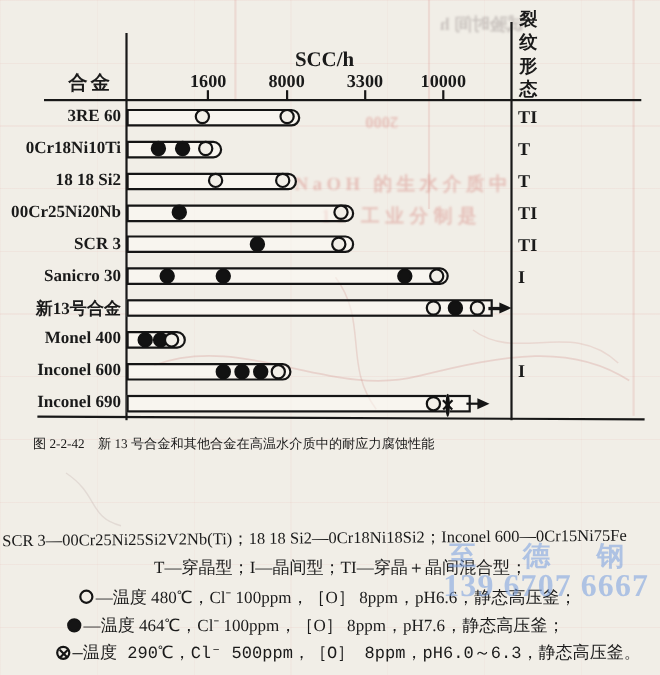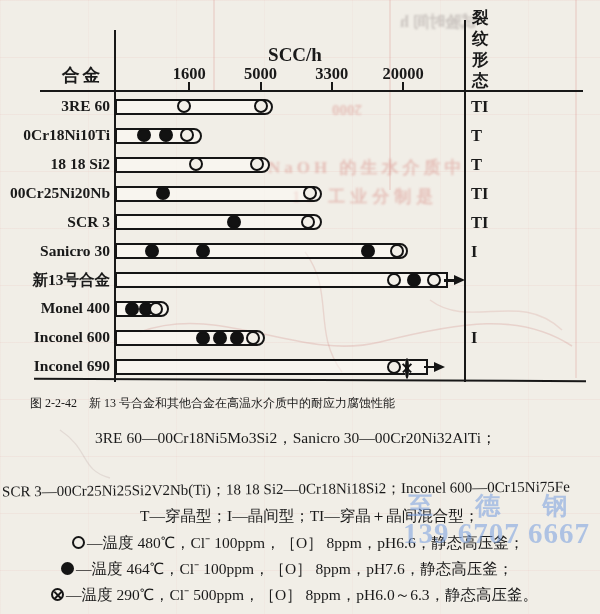--- a/index.html
+++ b/index.html
@@ -78,45 +78,44 @@
   <span class="abs col-head" style="left:62px;top:63px;">合金</span>
   <div id="crack-head">
       <span class="abs vhead" style="left: 472px; top: 10px;">裂</span>
       <span class="abs vhead" style="left: 472px; top: 31px;">纹</span>
       <span class="abs vhead" style="left: 472px; top: 52px;">形</span>
       <span class="abs vhead" style="left: 472px; top: 73px;">态</span>
     </div>
   <div id="ticks">
       <span class="abs tick-label" style="left: 189.25px; top: 64px;">1600</span>
       <div class="line" style="left: 188.25px; top: 82px; width: 2px; height: 9px;"></div>
-      <span class="abs tick-label" style="left: 260.5px; top: 64px;">5000</span>
+      <span class="abs tick-label" style="left: 260.5px; top: 64px;">8000</span>
       <div class="line" style="left: 259.5px; top: 82px; width: 2px; height: 9px;"></div>
       <span class="abs tick-label" style="left: 331.75px; top: 64px;">3300</span>
       <div class="line" style="left: 330.75px; top: 82px; width: 2px; height: 9px;"></div>
-      <span class="abs tick-label" style="left: 403px; top: 64px;">20000</span>
+      <span class="abs tick-label" style="left: 403px; top: 64px;">10000</span>
       <div class="line" style="left: 402px; top: 82px; width: 2px; height: 9px;"></div>
     </div>
 
   <div id="rows"><span class="abs alloy" style="top: 97px;">3RE 60</span><div class="bar round" style="left: 115px; top: 98.8px; width: 154.05px;"></div><span class="mk open" style="left: 177.375px; top: 99.4px;"></span><span class="mk open" style="left: 254.325px; top: 99.4px;"></span><span class="abs crack" style="top: 97px;">TI</span><span class="abs alloy" style="top: 125.9px;">0Cr18Ni10Ti</span><div class="bar round" style="left: 115px; top: 127.7px; width: 82.8px;"></div><span class="mk filled" style="left: 137.475px; top: 128.3px;"></span><span class="mk filled" style="left: 158.85px; top: 128.3px;"></span><span class="mk open" style="left: 180.225px; top: 128.3px;"></span><span class="abs crack" style="top: 125.9px;">T</span><span class="abs alloy" style="top: 154.8px;">18 18  Si2</span><div class="bar round" style="left: 115px; top: 156.6px; width: 151.2px;"></div><span class="mk open" style="left: 188.775px; top: 157.2px;"></span><span class="mk open" style="left: 250.05px; top: 157.2px;"></span><span class="abs crack" style="top: 154.8px;">T</span><span class="abs alloy" style="top: 183.7px;">00Cr25Ni20Nb</span><div class="bar round" style="left: 115px; top: 185.5px; width: 202.5px;"></div><span class="mk filled" style="left: 156px; top: 186.1px;"></span><span class="mk open" style="left: 302.775px; top: 186.1px;"></span><span class="abs crack" style="top: 183.7px;">TI</span><span class="abs alloy" style="top: 212.6px;">SCR  3</span><div class="bar round" style="left: 115px; top: 214.4px; width: 202.5px;"></div><span class="mk filled" style="left: 227.25px; top: 215px;"></span><span class="mk open" style="left: 301.35px; top: 215px;"></span><span class="abs crack" style="top: 212.6px;">TI</span><span class="abs alloy" style="top: 241.5px;">Sanicro  30</span><div class="bar round" style="left: 115px; top: 243.3px; width: 289.425px;"></div><span class="mk filled" style="left: 144.6px; top: 243.9px;"></span><span class="mk filled" style="left: 195.9px; top: 243.9px;"></span><span class="mk filled" style="left: 361.2px; top: 243.9px;"></span><span class="mk open" style="left: 389.7px; top: 243.9px;"></span><span class="abs crack" style="top: 241.5px;">I</span><span class="abs alloy" style="top: 270.4px;">新13号合金</span><div class="bar" style="left: 115px; top: 272.2px; width: 329.325px;"></div><span class="mk open" style="left: 386.85px; top: 272.8px;"></span><span class="mk filled" style="left: 406.8px; top: 272.8px;"></span><span class="mk open" style="left: 426.75px; top: 272.8px;"></span><div class="arrow-line" style="left: 444.325px; top: 279.2px; width: 11px;"></div><div class="arrow-head" style="left: 454.325px; top: 274.9px;"></div><span class="abs alloy" style="top: 299.3px;">Monel  400</span><div class="bar round" style="left: 115px; top: 301.1px; width: 50.025px;"></div><span class="mk filled" style="left: 124.65px; top: 301.7px;"></span><span class="mk filled" style="left: 138.9px; top: 301.7px;"></span><span class="mk open" style="left: 148.875px; top: 301.7px;"></span><span class="abs alloy" style="top: 328.2px;">Inconel  600</span><div class="bar round" style="left: 115px; top: 330px; width: 145.5px;"></div><span class="mk filled" style="left: 195.9px; top: 330.6px;"></span><span class="mk filled" style="left: 213px; top: 330.6px;"></span><span class="mk filled" style="left: 230.1px; top: 330.6px;"></span><span class="mk open" style="left: 245.775px; top: 330.6px;"></span><span class="abs crack" style="top: 328.2px;">I</span><span class="abs alloy" style="top: 357.1px;">Inconel  690</span><div class="bar" style="left: 115px; top: 358.9px; width: 309.375px;"></div><span class="mk open" style="left: 386.85px; top: 359.5px;"></span><span class="mk crossed" style="left: 405.375px; top: 359.5px;"></span><div class="arrow-line" style="left: 424.375px; top: 365.9px; width: 11px;"></div><div class="arrow-head" style="left: 434.375px; top: 361.6px;"></div></div>
 
   <div class="cap title" style="left:30px;top:395px;">图 2-2-42　新 13 号合金和其他合金在高温水介质中的耐应力腐蚀性能</div>
-  <div class="cap" style="left:95px;top:428px;">3RE 60—00Cr18Ni5Mo3Si2，Sanicro 30—00Cr20Ni32AlTi；</div>
   <div class="cap" style="left:2px;top:480px;font-size:15px;transform:rotate(-0.5deg);">SCR 3—00Cr25Ni25Si2V2Nb(Ti)；18 18 Si2—0Cr18Ni18Si2；Inconel 600—0Cr15Ni75Fe</div>
   <div class="cap" style="left:140px;top:506px;">T—穿晶型；I—晶间型；TI—穿晶＋晶间混合型；</div>
 
   <div id="legend">
       <div class="legend-row" style="left: 72px; top: 531px;">
         <span class="sym open"></span>
         <span>—温度 480℃，Cl⁻ 100ppm，［O］ 8ppm，pH6.6，静态高压釜；</span>
       </div>
       <div class="legend-row" style="left: 61px; top: 557px;">
         <span class="sym filled"></span>
         <span>—温度 464℃，Cl⁻ 100ppm，［O］ 8ppm，pH7.6，静态高压釜；</span>
       </div>
-      <div class="legend-row" style="left: 51px; top: 583px;">
+      <div class="legend-row" style="left: 51px; top: 583px; font-family: Liberation Mono, monospace;">
         <span class="sym crossed"></span>
         <span>—温度 290℃，Cl⁻ 500ppm，［O］ 8ppm，pH6.0～6.3，静态高压釜。</span>
       </div>
     </div>
 
   <span class="wm" style="left:408px;top:489px;font-size:25px;letter-spacing:18px;">至 德 钢 业</span>
   <span class="wm" style="left:403px;top:517px;font-size:29px;letter-spacing:1px;">139 6707 6667</span>
 </div>
 
 </body></html>

